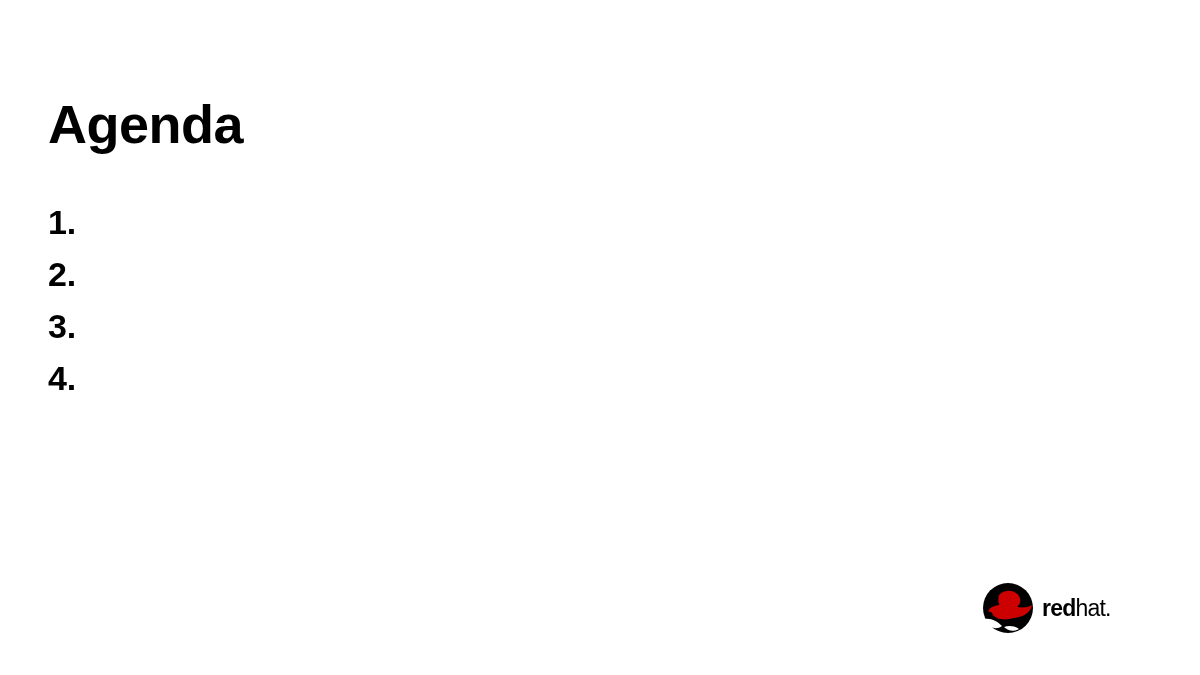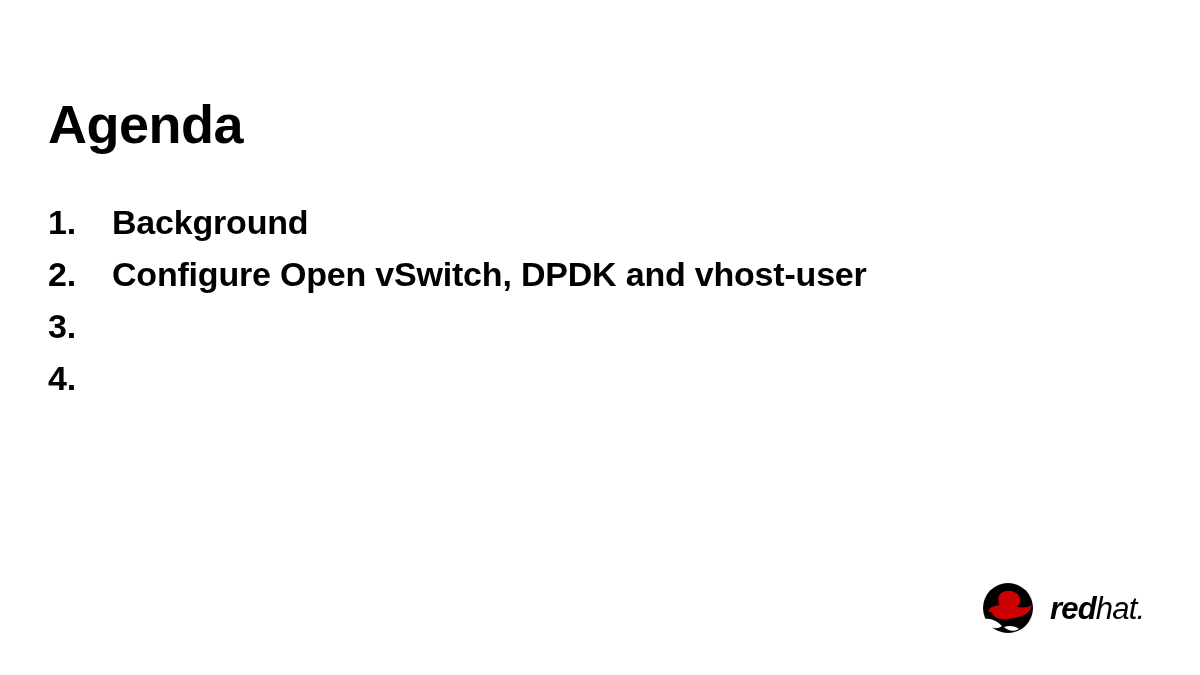--- a/index.html
+++ b/index.html
@@ -73,27 +73,26 @@
     display: flex;
     align-items: center;
   }
   .shadowman {
     flex: 0 0 auto;
     width: 54px;
     height: 52px;
     display: block;
   }
   .wordmark {
-    margin-left: 14px;
-    font-size: 31px;
+    margin-left: 6px;
+    font-size: 23px;
     line-height: 1;
     color: #000000;
     letter-spacing: -0.8px;
     white-space: nowrap;
-    font-style: italic;
   }
   .wordmark .wm-red {
     font-weight: bold;
   }
   .wordmark .wm-hat {
     font-weight: normal;
   }
   .wordmark .wm-dot {
     font-weight: normal;
   }
@@ -102,26 +101,24 @@
 <body>
 
 <div class="slide">
 
   <h1 class="slide-title">Agenda</h1>
 
   <ol class="agenda-list">
 
     <li class="agenda-item">
       <span class="agenda-marker">1.</span>
-      <span class="agenda-text">Background</span>
     </li>
 
     <li class="agenda-item">
       <span class="agenda-marker">2.</span>
-      <span class="agenda-text">Configure Open vSwitch, DPDK and vhost-user</span>
     </li>
 
     <li class="agenda-item">
       <span class="agenda-marker">3.</span>
     </li>
 
     <li class="agenda-item">
       <span class="agenda-marker">4.</span>
     </li>
 

